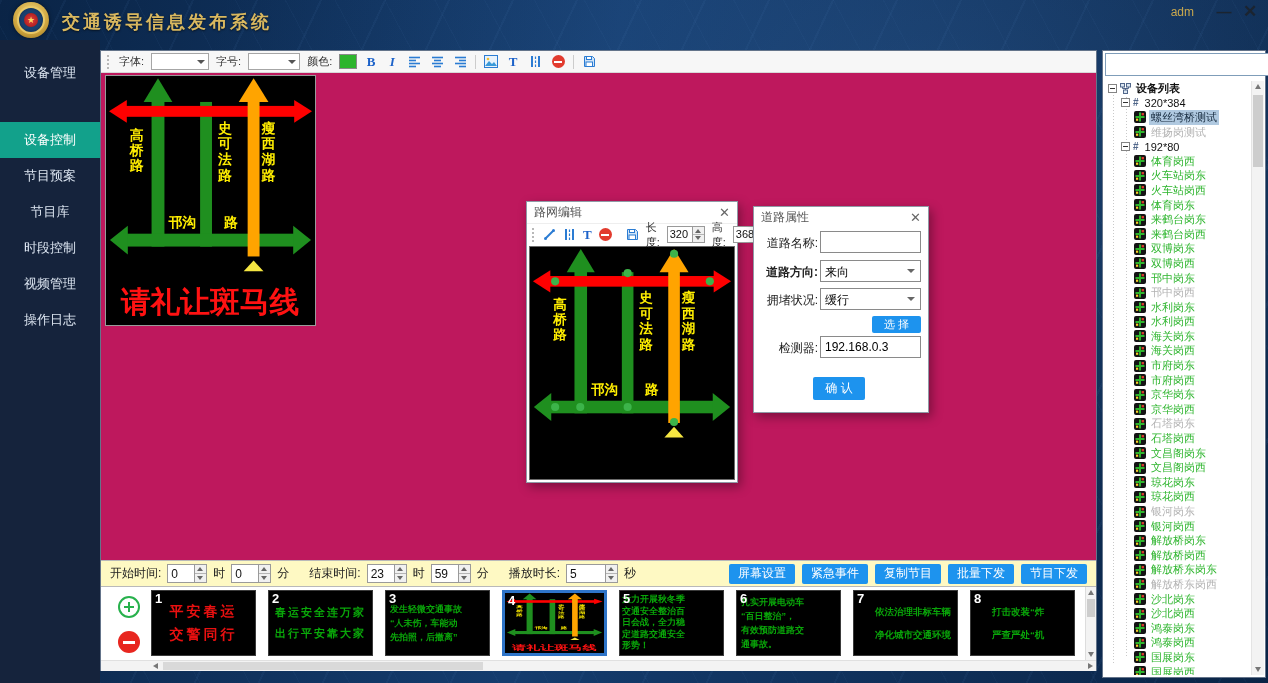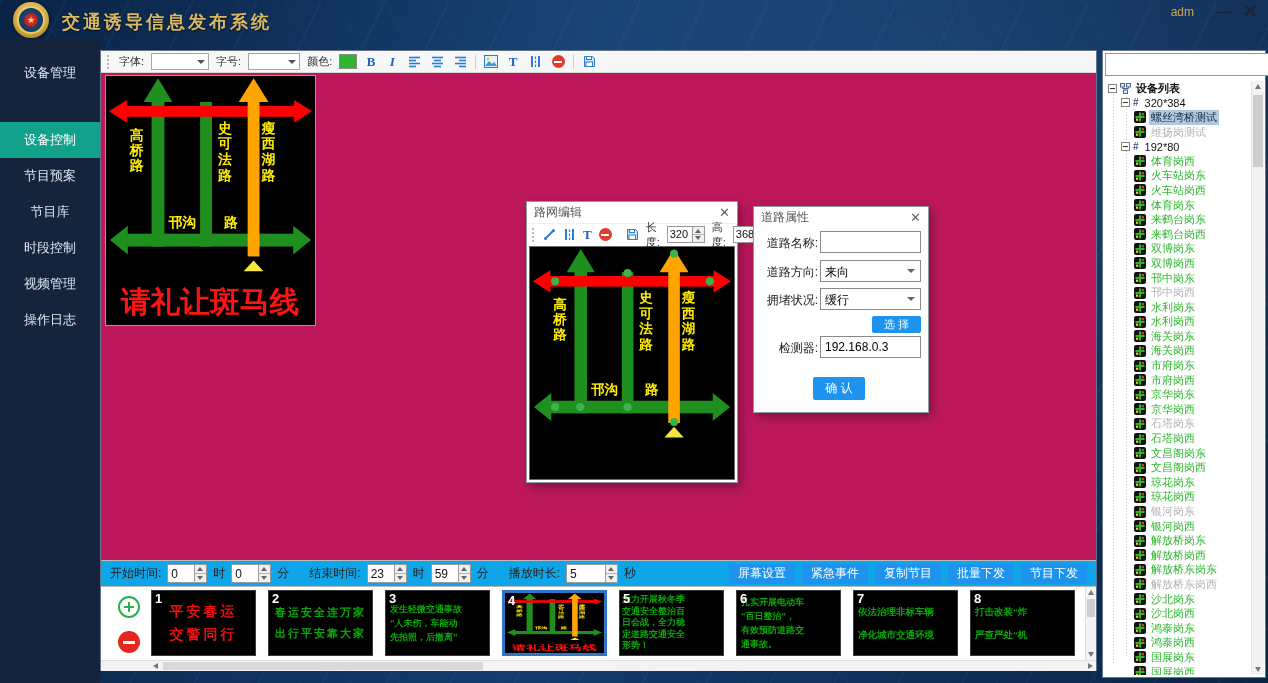--- a/index.html
+++ b/index.html
@@ -82,21 +82,21 @@
   .dlg2 { left:652px; top:133px; width:176px; height:207px; font-size:12px; }
   .dlg2 .flabel { position:absolute; width:60px; text-align:right; color:#222; }
   .dlg2 .ctrl { position:absolute; left:66px; width:101px; height:22px; border:1px solid #8a8a8a; background:#fff; }
   .dlg2 input.ctrl { padding:0 4px; font-size:12px; font-family:"Liberation Sans",sans-serif; }
   .selbox { position:relative; padding:3px 4px; }
   .selbox::after { content:""; position:absolute; right:5px; top:8px; border:4px solid transparent; border-top-color:#666; }
   .btn-blue { background:#1d93ee; color:#fff; border:none; border-radius:2px; font-size:12px;
     display:flex; align-items:center; justify-content:center; cursor:pointer; font-family:"Liberation Sans",sans-serif; }
 
   
-  .timebar { position:absolute; left:0; top:509px; width:995px; height:27px; background:#0ea5e9;
+  .timebar { position:absolute; left:0; top:509px; width:995px; height:27px; background:#fef9c3;
     border-top:1px solid #b9b9b9; border-bottom:1px solid #b9b9b9; display:flex; align-items:center;
     gap:6px; padding:0 9px; font-size:12px; color:#222; }
   .tb-gap { margin-left:14px; }
   .btns { margin-left:auto; display:flex; gap:7px; }
   .btns .btn-blue { height:20px; padding:0 9px; }
 
   
   .strip { position:absolute; left:0; top:536px; width:995px; height:73px; background:#fff; display:flex; }
   .addrem { width:50px; flex:none; position:relative; }
   .pm { position:absolute; left:17px; width:22px; height:22px; border-radius:50%; cursor:pointer; }
@@ -108,21 +108,21 @@
   .thumbs { flex:1; display:flex; gap:12px; padding-top:3px; overflow:hidden; }
   .thumb { width:105px; height:66px; background:#000; position:relative; flex:none; border:1px solid #3a3a3a; overflow:hidden; cursor:pointer; }
   .thumb.sel { border:3px solid #2e74c8; }
   .tnum { position:absolute; left:3px; top:0; color:#fff; font-weight:bold; font-size:13px; z-index:2; }
   .tlines { position:absolute; inset:0; display:flex; flex-direction:column; justify-content:center;
     align-items:center; white-space:nowrap; }
   .c-red { color:#e81010; } .c-green { color:#09a609; }
   .s-lg  { font-size:14px; line-height:23px; letter-spacing:3px; font-weight:bold; }
   .s-md  { font-size:11px; line-height:21px; letter-spacing:2px; font-weight:bold; }
   .s-sm  { font-size:9px;  line-height:14px; font-weight:bold; align-items:flex-start; padding-left:4px; }
-  .s-sm2 { font-size:9.5px; line-height:15px; font-weight:bold; align-items:flex-start; padding-left:4px;border-radius:18px; }
+  .s-sm2 { font-size:9.5px; line-height:15px; font-weight:bold; align-items:flex-start; padding-left:21px;border-radius:18px; }
   .s-sm2 div { margin:4px 0; }
   .s-xs  { font-size:9px; line-height:11.5px; font-weight:bold; align-items:flex-start; padding-left:2px; }
   .tdiag { position:absolute; inset:0; display:flex; justify-content:center; }
 
   .strip-vscroll { width:11px; flex:none; background:#f3f3f3; border-left:1px solid #ddd; position:relative; }
   .tri { position:absolute; left:2px; width:0; height:0; border-left:3.5px solid transparent; border-right:3.5px solid transparent; }
   .tri.up { top:3px; border-bottom:5px solid #777; }
   .tri.dn { bottom:3px; border-top:5px solid #777; }
   .vs-thumb { position:absolute; left:1px; right:1px; top:12px; height:18px; background:#cdcdcd; }
 
@@ -360,21 +360,21 @@
             </svg></div>
       </div>
 
       <div class="dlg dlg2">
         <div class="dlg-title">
           <span>道路属性</span>
           <span class="dlg-close">✕</span>
         </div>
         <span class="flabel" style="left:4px; top:28px;">道路名称:</span>
         <input class="ctrl" style="top: 24px;" value="">
-        <span class="flabel" style="left:4px; top:57px;">道路方向:</span>
+        <span class="flabel" style="left:4px; top:57px;font-weight:bold;">道路方向:</span>
         <div class="ctrl selbox" style="top:53px;">
           <span>来向</span>
         </div>
         <span class="flabel" style="left:4px; top:85px;">拥堵状况:</span>
         <div class="ctrl selbox" style="top:81px;">
           <span>缓行</span>
         </div>
         <button class="btn-blue" style="position:absolute; left:118px; top:109px; width:49px; height:17px; font-size:11px;">选 择</button>
         <span class="flabel" style="left:4px; top:133px;">检测器:</span>
         <input class="ctrl" style="top: 129px;" value="192.168.0.3">

